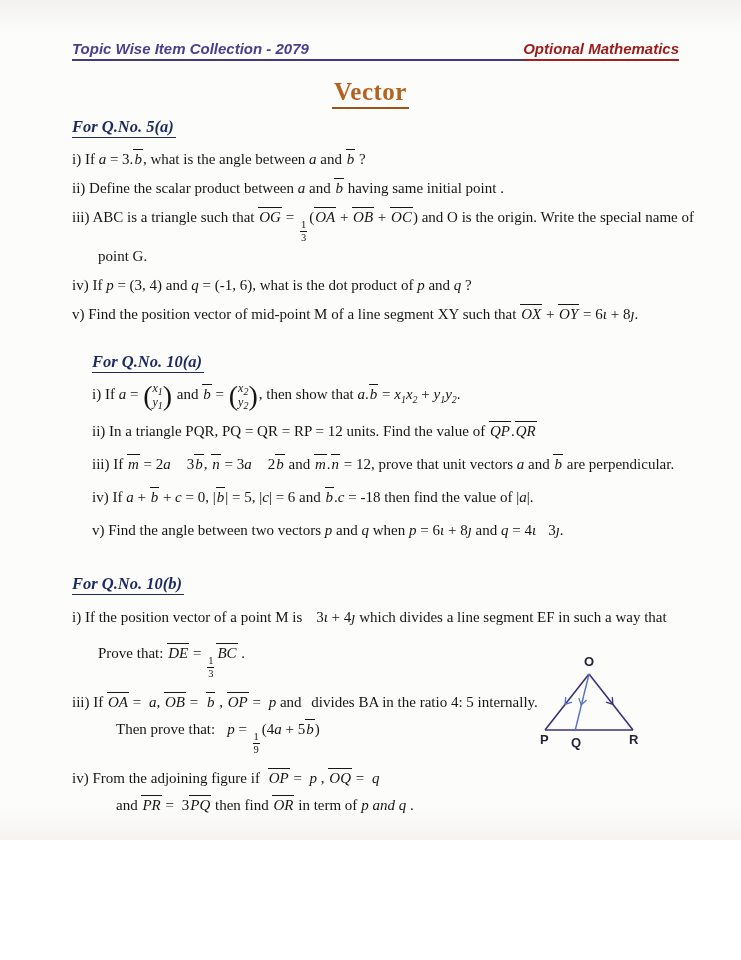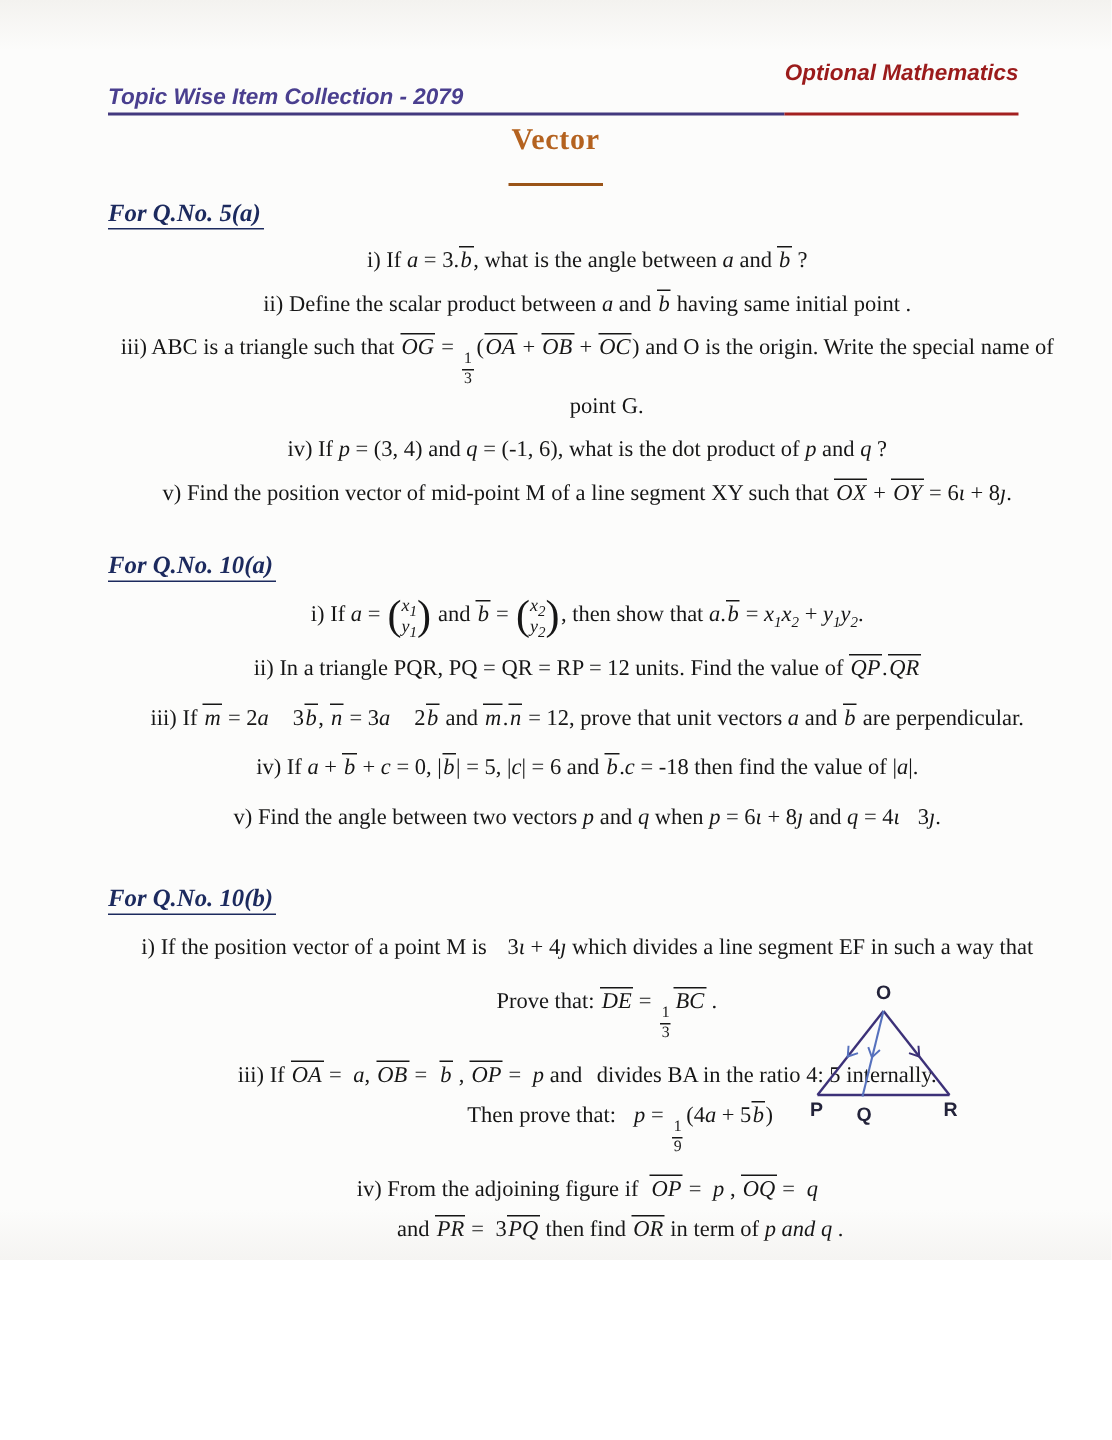--- a/index.html
+++ b/index.html
@@ -2,30 +2,30 @@
 <html><head>
 <meta charset="utf-8">
 <style>
   html,body{margin:0;padding:0;}
   .page{position:relative;width:741px;height:840px;margin:0 auto;overflow:hidden;
     background:linear-gradient(180deg,#f3f2ef 0%,#fcfcfb 4%,#fcfcfb 96%,#f5f4f2 100%);
     font-family:"Liberation Serif","DejaVu Serif",serif;color:#161616;}
   .header{display:flex;align-items:flex-end;margin:40px 62px 0 72px;
     font-family:"Liberation Sans","DejaVu Sans",sans-serif;font-weight:bold;font-style:italic;font-size:15px;}
   .header-left{flex:1;color:#4a3f8f;border-bottom:2px solid #43397f;padding-bottom:2px;}
-  .header-right{color:#9b1b1b;border-bottom:2px solid #a32020;padding-bottom:18px;}
-  .title{width:max-content;margin:5px auto 0 auto;color:#b4621f;font-weight:bold;font-size:20px;
-    border-bottom:2px solid #9a5418;padding:0 2px 17px 2px;letter-spacing:.5px;}
+  .header-right{color:#9b1b1b;border-bottom:2px solid #a32020;padding-bottom:2px;}
+  .title{width:max-content;margin:17px auto 0 auto;color:#b4621f;font-weight:bold;font-size:25px;
+    border-bottom:2px solid #9a5418;padding:0 2px 1px 2px;letter-spacing:.5px;}
   #sections{margin:0 30px 0 72px;}
   .sec-0{margin-top:8px;}
-  .sec-1{margin-top:26px;}
+  .sec-1{margin-top:26px;margin-left:20px;}
   .sec-2{margin-top:32px;}
   .sec-heading{width:max-content;font-weight:bold;font-style:italic;font-size:16.5px;color:#1c2a5e;
     border-bottom:1.7px solid #1c2a5e;padding:0 2px 0 0;margin-bottom:9px;}
-  .item{margin-bottom:5px;text-align:center;}
+  .item{margin-bottom:5px;}
   .sec-1 .item{margin-bottom:9px;}
   .sec-2 .item{margin-bottom:9px;}
   .line{white-space:nowrap;line-height:24px;font-size:15px;}
   .sec-2 .line{line-height:27px;}
   .ind-1{padding-left:26px;}
   .ind-2{padding-left:44px;}
   .it{font-style:italic;}
   .ov{display:inline-block;border-top:1.3px solid currentColor;line-height:1.08;padding:1px 1px 0 1px;font-style:italic;}
   .gap{display:inline-block;}
   sub{font-size:10px;line-height:0;}

